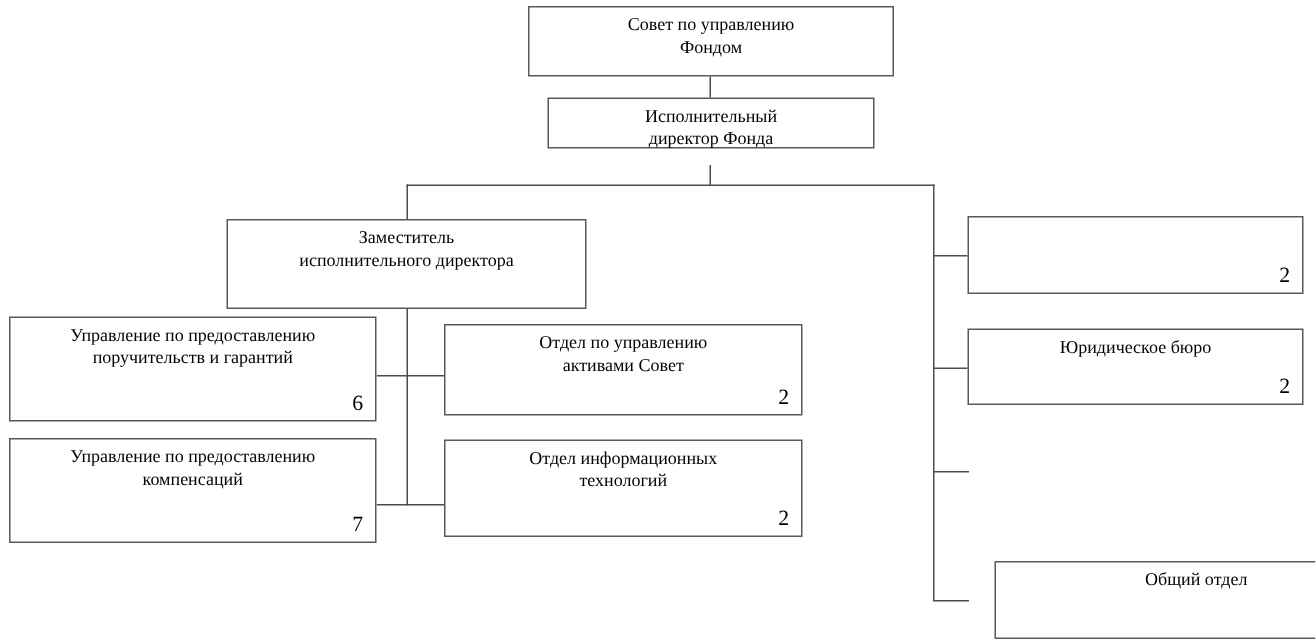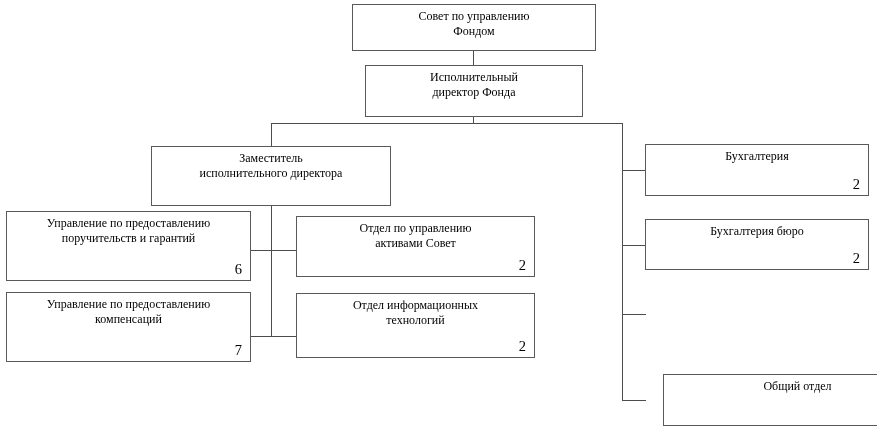--- a/index.html
+++ b/index.html
@@ -78,21 +78,21 @@
   <div class="line h" style="left:622px; top:245px; width:24px;"></div>
   <div class="line h" style="left:622px; top:314px; width:24px;"></div>
   <div class="line h" style="left:622px; top:400px; width:24px;"></div>
 
   <div class="box" style="left:352px; top:4px; width:244px; height:47px;">
     <div class="box-title">Совет по управлению
 Фондом</div>
     <div class="box-count"></div>
   </div>
 
-  <div class="box" style="left:365px; top:65px; width:218px; height:52px;">
+  <div class="box" style="left:365px; top:65px; width:218px; height:34px;">
     <div class="box-title">Исполнительный
 директор Фонда</div>
     <div class="box-count"></div>
   </div>
 
   <div class="box" style="left:151px; top:146px; width:240px; height:60px;">
     <div class="box-title">Заместитель
 исполнительного директора</div>
     <div class="box-count"></div>
   </div>
@@ -115,26 +115,25 @@
     <div class="box-count">2</div>
   </div>
 
   <div class="box" style="left:296px; top:293px; width:239px; height:65px;">
     <div class="box-title">Отдел информационных
 технологий</div>
     <div class="box-count">2</div>
   </div>
 
   <div class="box" style="left:645px; top:144px; width:224px; height:52px;">
-    <div class="box-title">Бухгалтерия</div>
     <div class="box-count">2</div>
   </div>
 
   <div class="box" style="left:645px; top:219px; width:224px; height:51px;">
-    <div class="box-title">Бухгалтерия бюро</div>
+    <div class="box-title">Юридическое бюро</div>
     <div class="box-count">2</div>
   </div>
 
 
   <div class="box" style="left:663px; top:374px; width:269px; height:52px;">
     <div class="box-title">Общий отдел</div>
     <div class="box-count">2</div>
   </div>
 
 </div>

